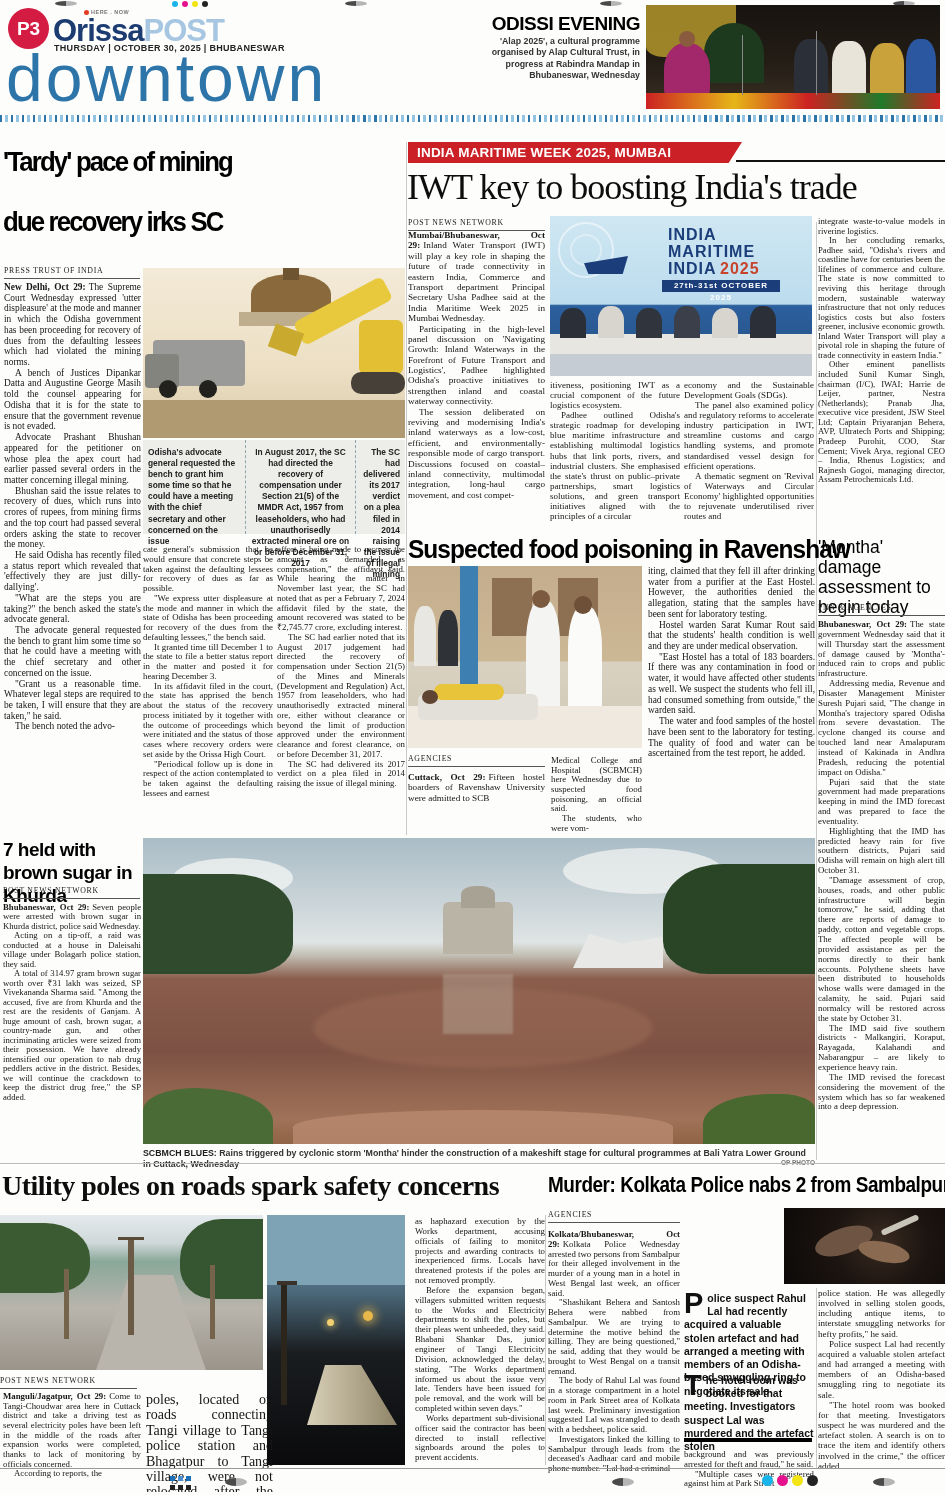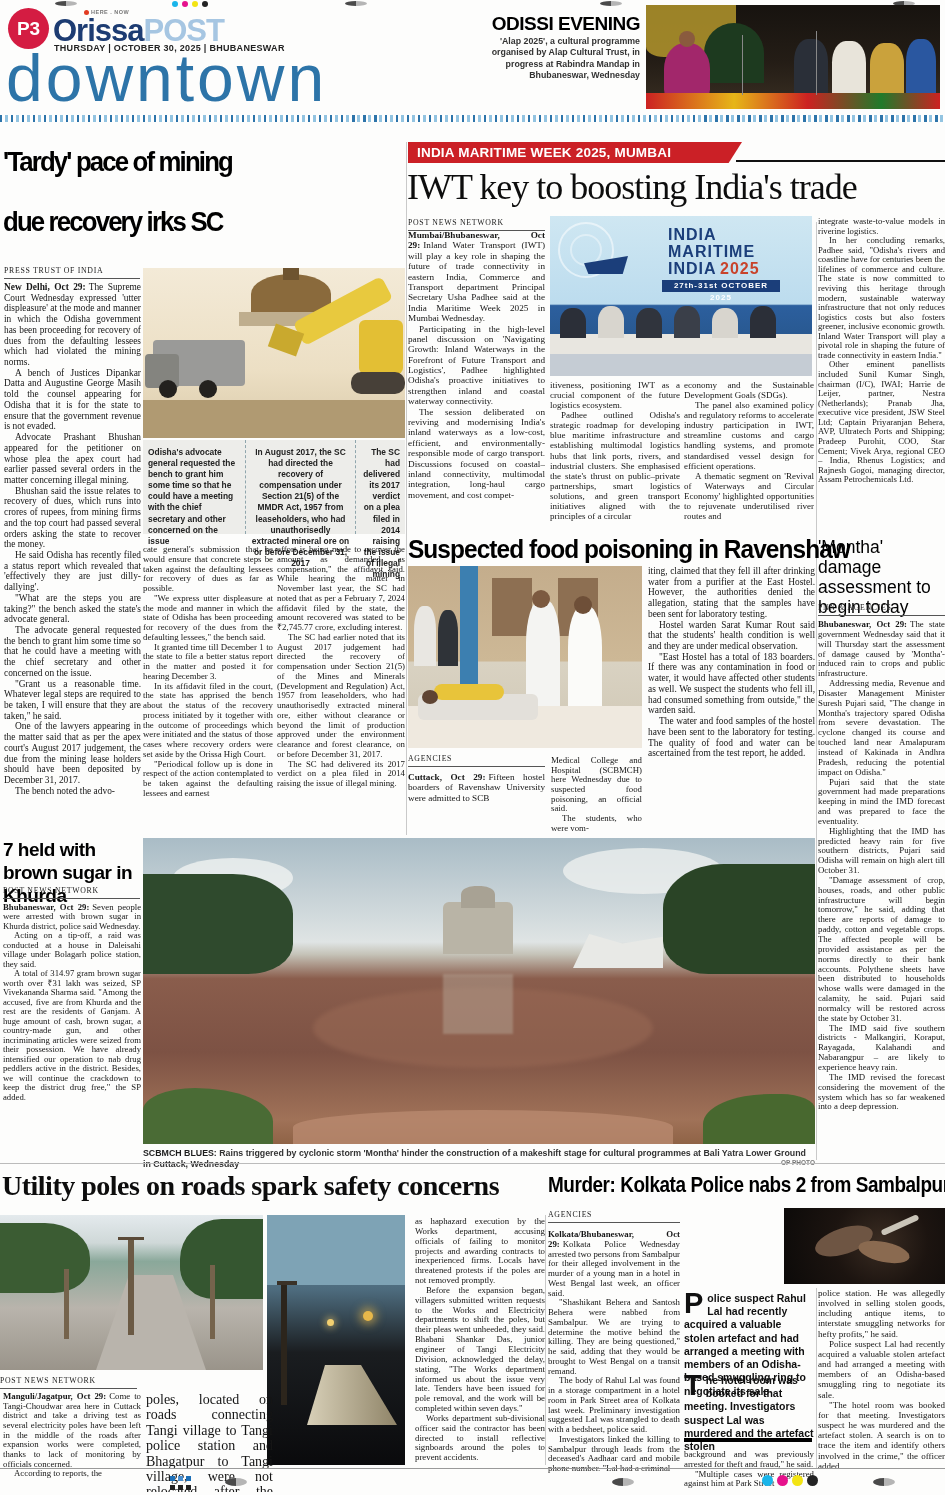--- a/index.html
+++ b/index.html
@@ -119,21 +119,20 @@
   <div class="abs col" style="left:4px;top:282px;width:137px;height:552px;font-size:9.4px;line-height:1.14">
     <p class="lead"><b>New Delhi, Oct 29:</b><span>The Supreme Court Wednesday expressed 'utter displeasure' at the mode and manner in which the Odisha government has been proceeding for recovery of dues from the defaulting lessees which had violated the mining norms.</span></p>
     <div class="paras">
         <p>A bench of Justices Dipankar Datta and Augustine George Masih told the counsel appearing for Odisha that it is for the state to ensure that the government revenue is not evaded.</p>
         <p>Advocate Prashant Bhushan appeared for the petitioner on whose plea the apex court had earlier passed several orders in the matter concerning illegal mining.</p>
         <p>Bhushan said the issue relates to recovery of dues, which runs into crores of rupees, from mining firms and the top court had passed several orders asking the state to recover the money.</p>
         <p>He said Odisha has recently filed a status report which revealed that 'effectively they are just dilly-dallying'.</p>
         <p>"What are the steps you are taking?" the bench asked the state's advocate general.</p>
         <p>The advocate general requested the bench to grant him some time so that he could have a meeting with the chief secretary and other concerned on the issue.</p>
         <p>"Grant us a reasonable time. Whatever legal steps are required to be taken, I will ensure that they are taken," he said.</p>
-        <p>One of the lawyers appearing in the matter said that as per the apex court's August 2017 judgement, the due from the mining lease holders should have been deposited by December 31, 2017.</p>
         <p>The bench noted the advo-</p>
       </div>
   </div>
 
   <div class="abs ph ph-exc" style="left:143px;top:268px;width:262px;height:170px">
     <div style="left:108px;top:6px;width:80px;height:40px;background:#8a6a3c;border-radius:50% 50% 0 0"></div>
     <div style="left:140px;top:0;width:16px;height:12px;background:#6e5430"></div>
     <div style="left:96px;top:44px;width:104px;height:14px;background:#bfae8e"></div>
     <div style="left:150px;top:30px;width:100px;height:26px;background:#e8c93e;transform:rotate(-28deg);border-radius:6px"></div>
     <div style="left:216px;top:52px;width:44px;height:54px;background:#e3bf34;border-radius:6px"></div>

